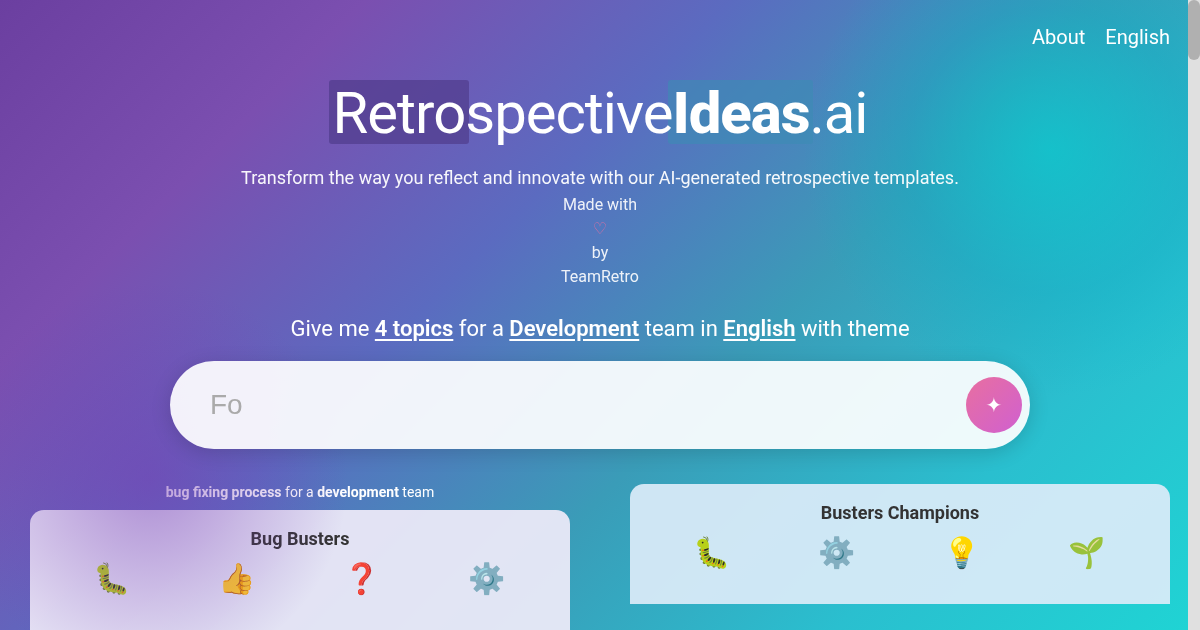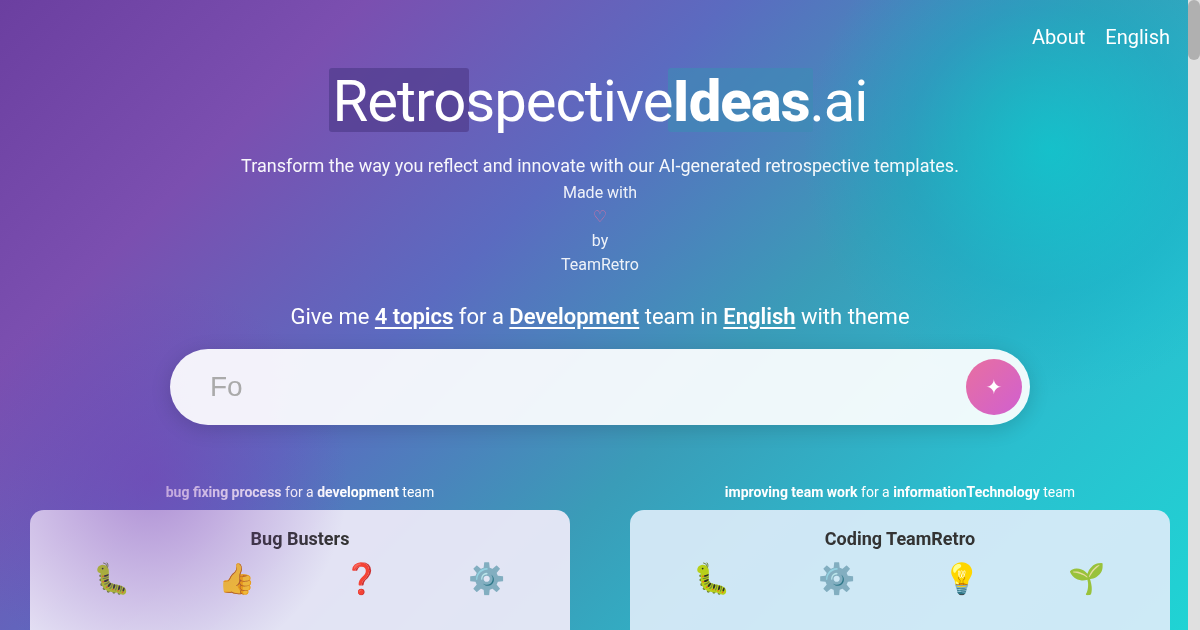--- a/index.html
+++ b/index.html
@@ -71,20 +71,21 @@
       z-index: 5;
       display: flex;
       flex-direction: column;
       align-items: center;
       padding-top: 70px;
     }
 
     
     .title-container {
       margin-bottom: 18px;
+      margin-top: 12px;
     }
 
     .title-text {
       font-size: 58px;
       font-weight: 400;
       color: white;
       letter-spacing: -1px;
       line-height: 1.1;
       text-align: center;
     }
@@ -188,21 +189,21 @@
 
     
     .search-container {
       width: 860px;
       position: relative;
       margin-bottom: 50px;
     }
 
     .search-input {
       width: 100%;
-      height: 76px;
+      height: 88px;
       border-radius: 50px;
       border: none;
       background: rgba(255, 255, 255, 0.92);
       padding: 0 80px 0 40px;
       font-size: 28px;
       color: #aaa;
       outline: none;
       box-shadow: 0 4px 20px rgba(0,0,0,0.15);
     }
 
@@ -382,28 +383,22 @@
         <div class="card-icons">
           <span class="card-icon icon-red">🐛</span>
           <span class="card-icon icon-green">👍</span>
           <span class="card-icon icon-pink">❓</span>
           <span class="card-icon icon-orange">⚙️</span>
         </div>
       </div>
     </div>
 
     <div class="card-column">
-      <div class="card-label">
-        <strong>improving team work</strong>
-        <span> for a </span>
-        <strong>informationTechnology</strong>
-        <span> team</span>
-      </div>
       <div class="card card-right">
-        <div class="card-title">Coding TeamRetro</div>
+        <div class="card-title">Busters Champions</div>
         <div class="card-icons">
           <span class="card-icon icon-red">🐛</span>
           <span class="card-icon icon-teal">⚙️</span>
           <span class="card-icon icon-blue">💡</span>
           <span class="card-icon icon-green">🌱</span>
         </div>
       </div>
     </div>
 
   </div>

